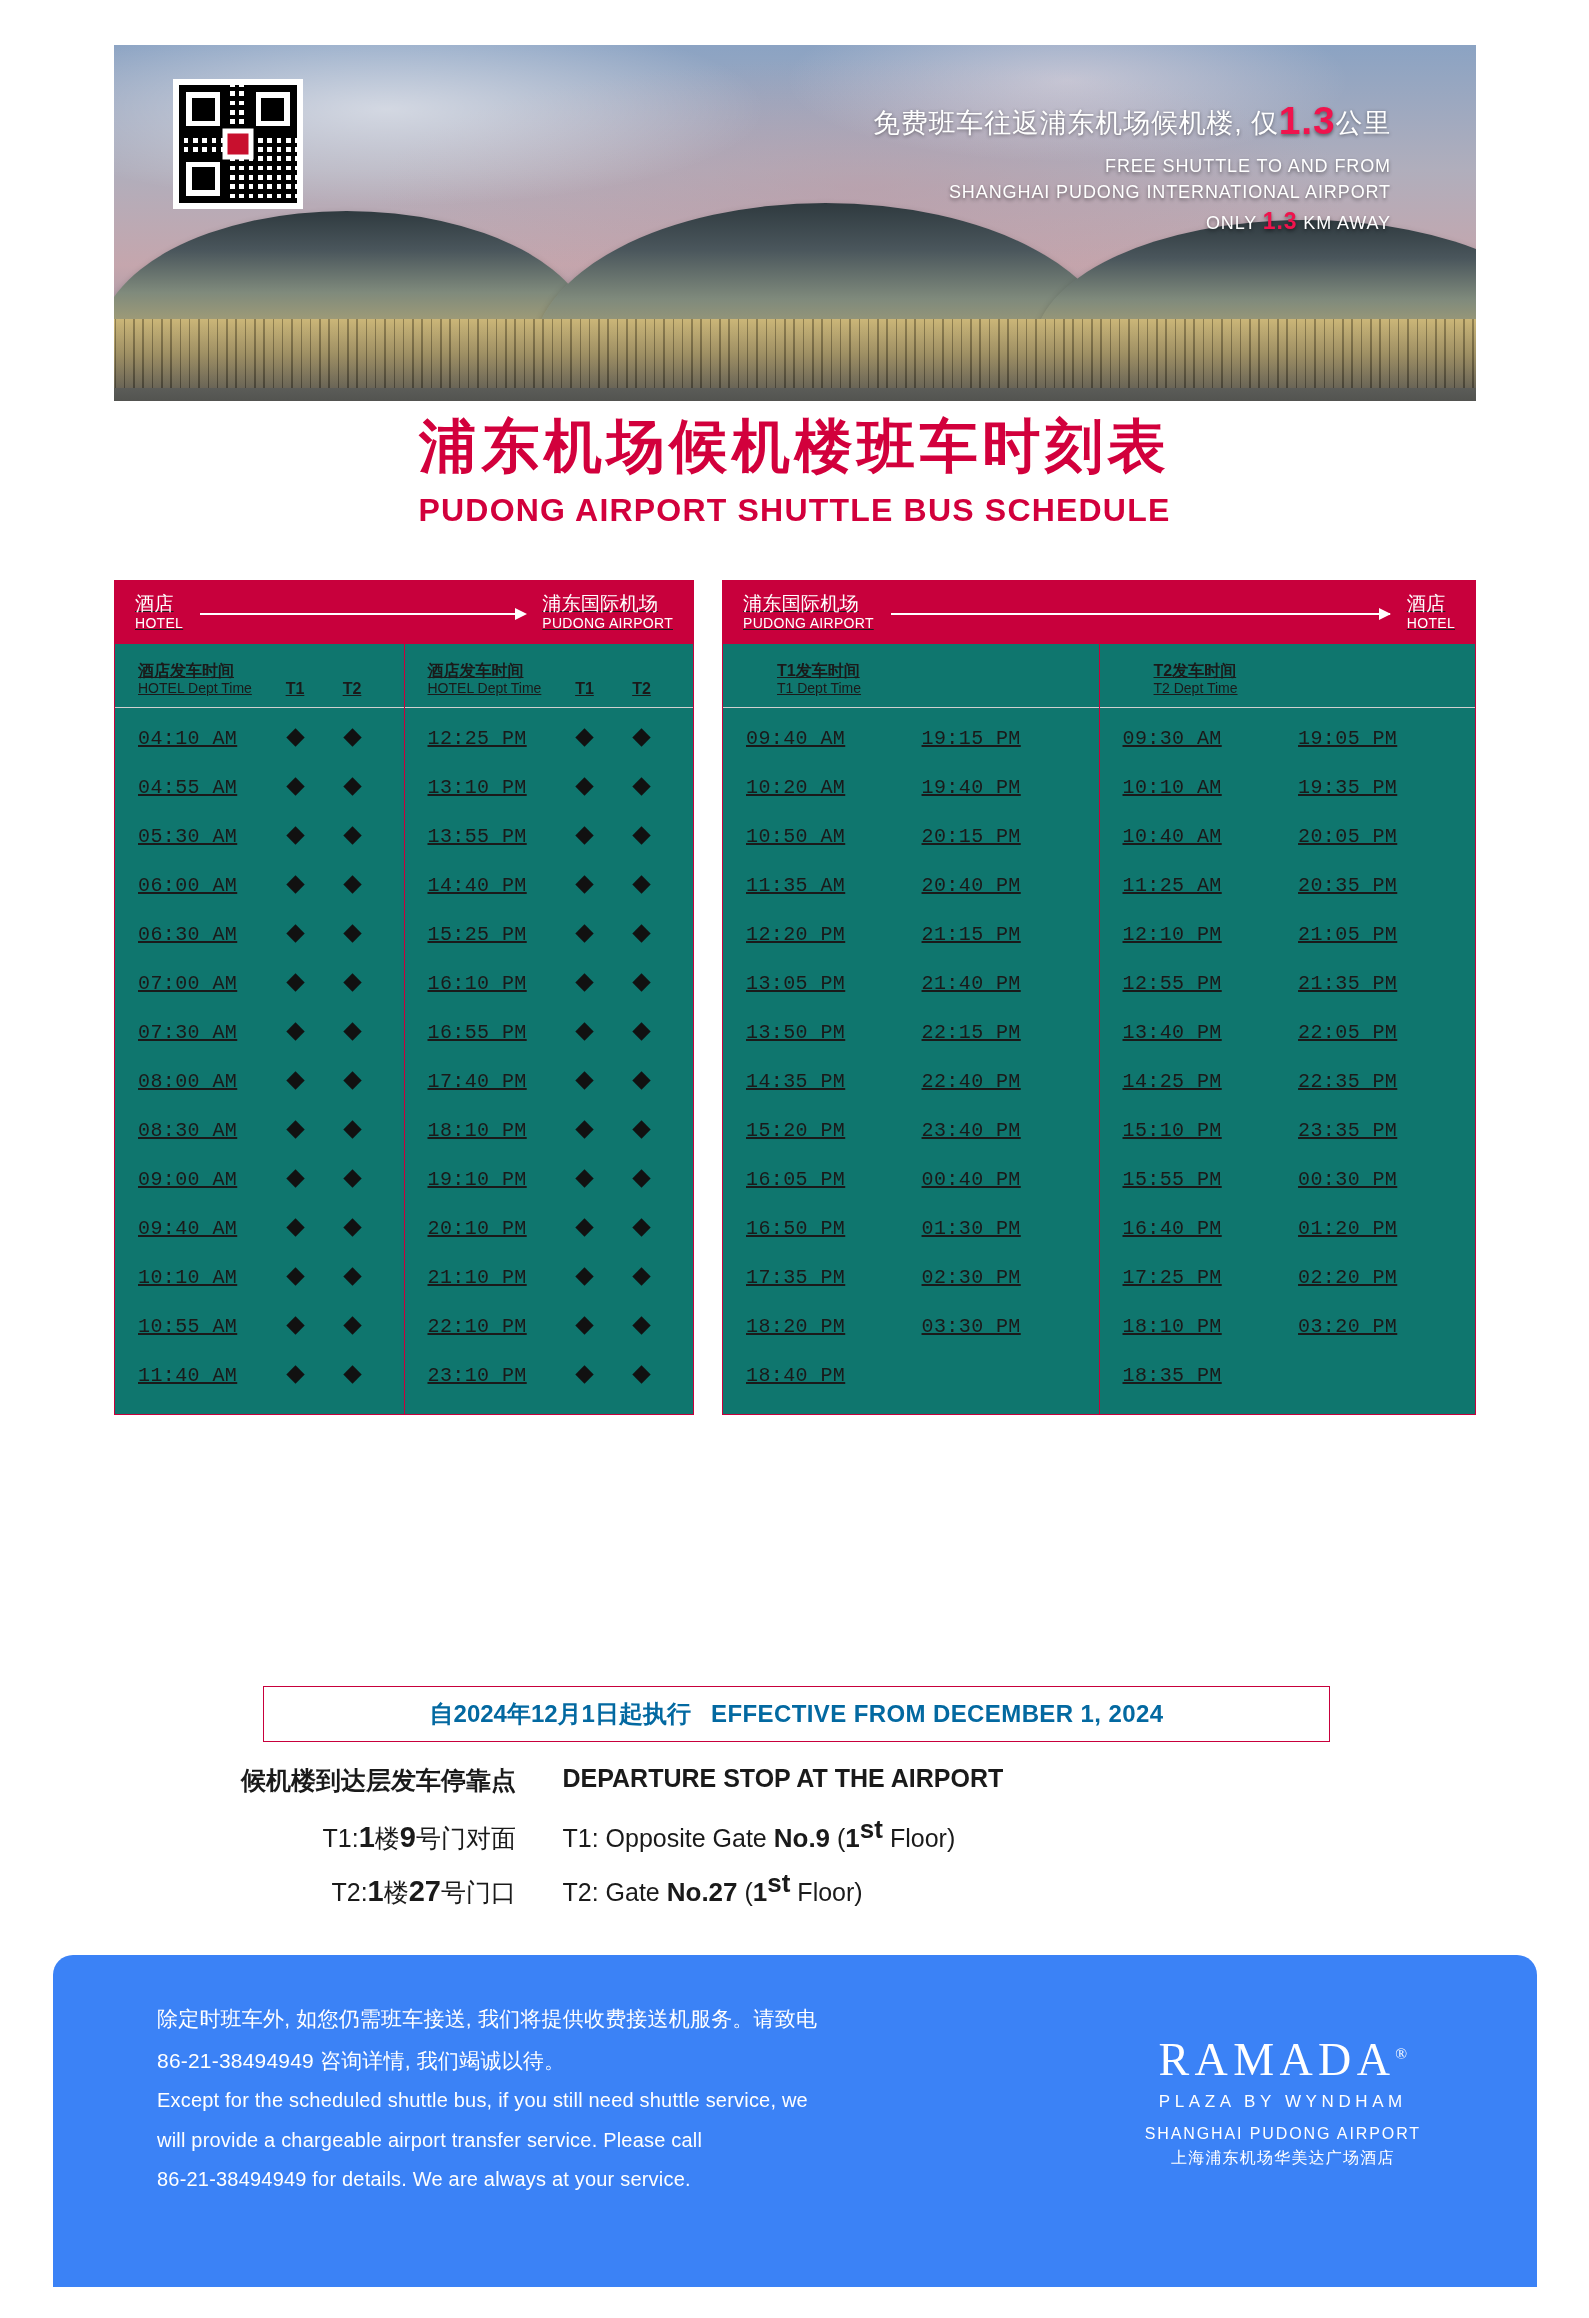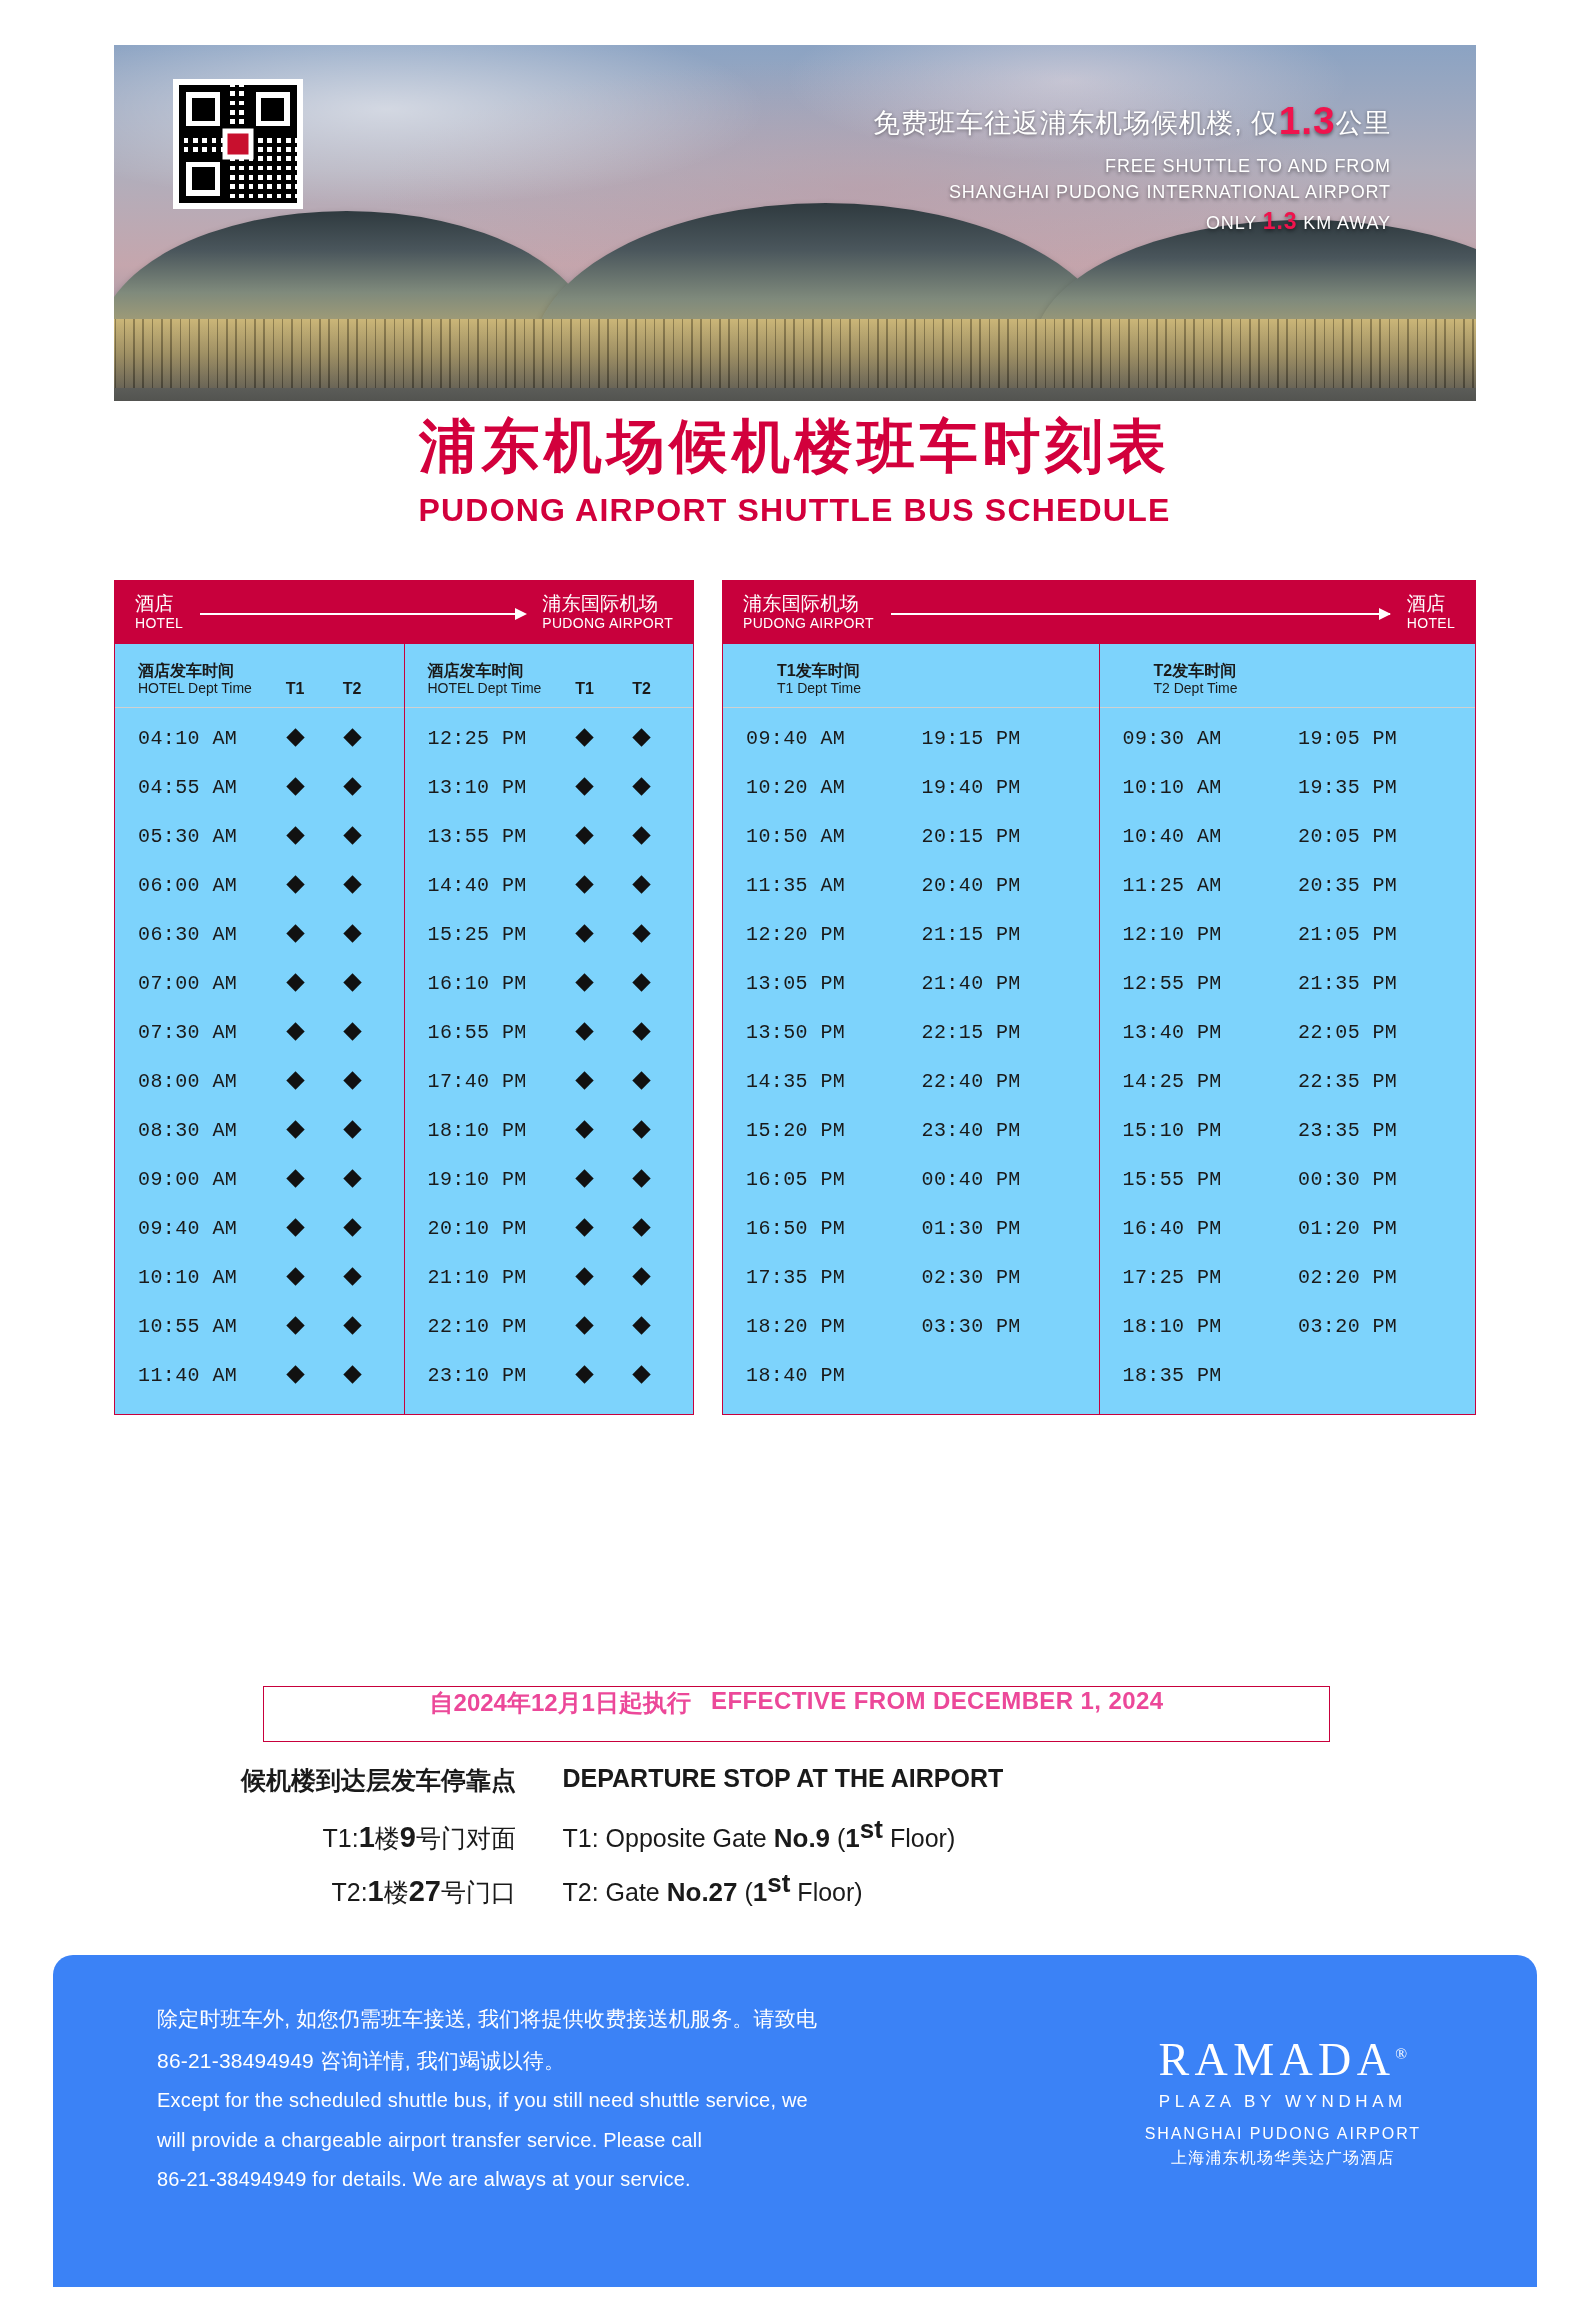--- a/index.html
+++ b/index.html
@@ -186,21 +186,22 @@
     position: absolute;
     left: 114px;
     top: 580px;
     width: 1362px;
     display: flex;
     gap: 28px;
   }
   .panel {
     border: 1.5px solid #c8003c;
     box-sizing: border-box;
-    background: #7dd3fc;
+    background: #0f766e;
+    text-decoration: underline;
   }
   .panel.left  { width: 580px; }
   .panel.right { width: 754px; }
 
   .panel-head {
     background: #c8003c;
     color: #fff;
     height: 63px;
     display: flex;
     align-items: center;
@@ -296,23 +297,24 @@
   
   .effective {
     position: absolute;
     left: 263px;
     top: 1686px;
     width: 1067px;
     height: 56px;
     border: 1.5px solid #c8003c;
     box-sizing: border-box;
     display: flex;
+    align-items: center;
     justify-content: center;
     gap: 20px;
-    color: #ec4899;
+    color: #0369a1;
     font-weight: bold;
   }
   .effective .cn { font-size: 24px; }
   .effective .en { font-size: 24px; letter-spacing: 0.4px; }
 
   
   .stop {
     position: absolute;
     left: 114px;
     top: 1764px;

